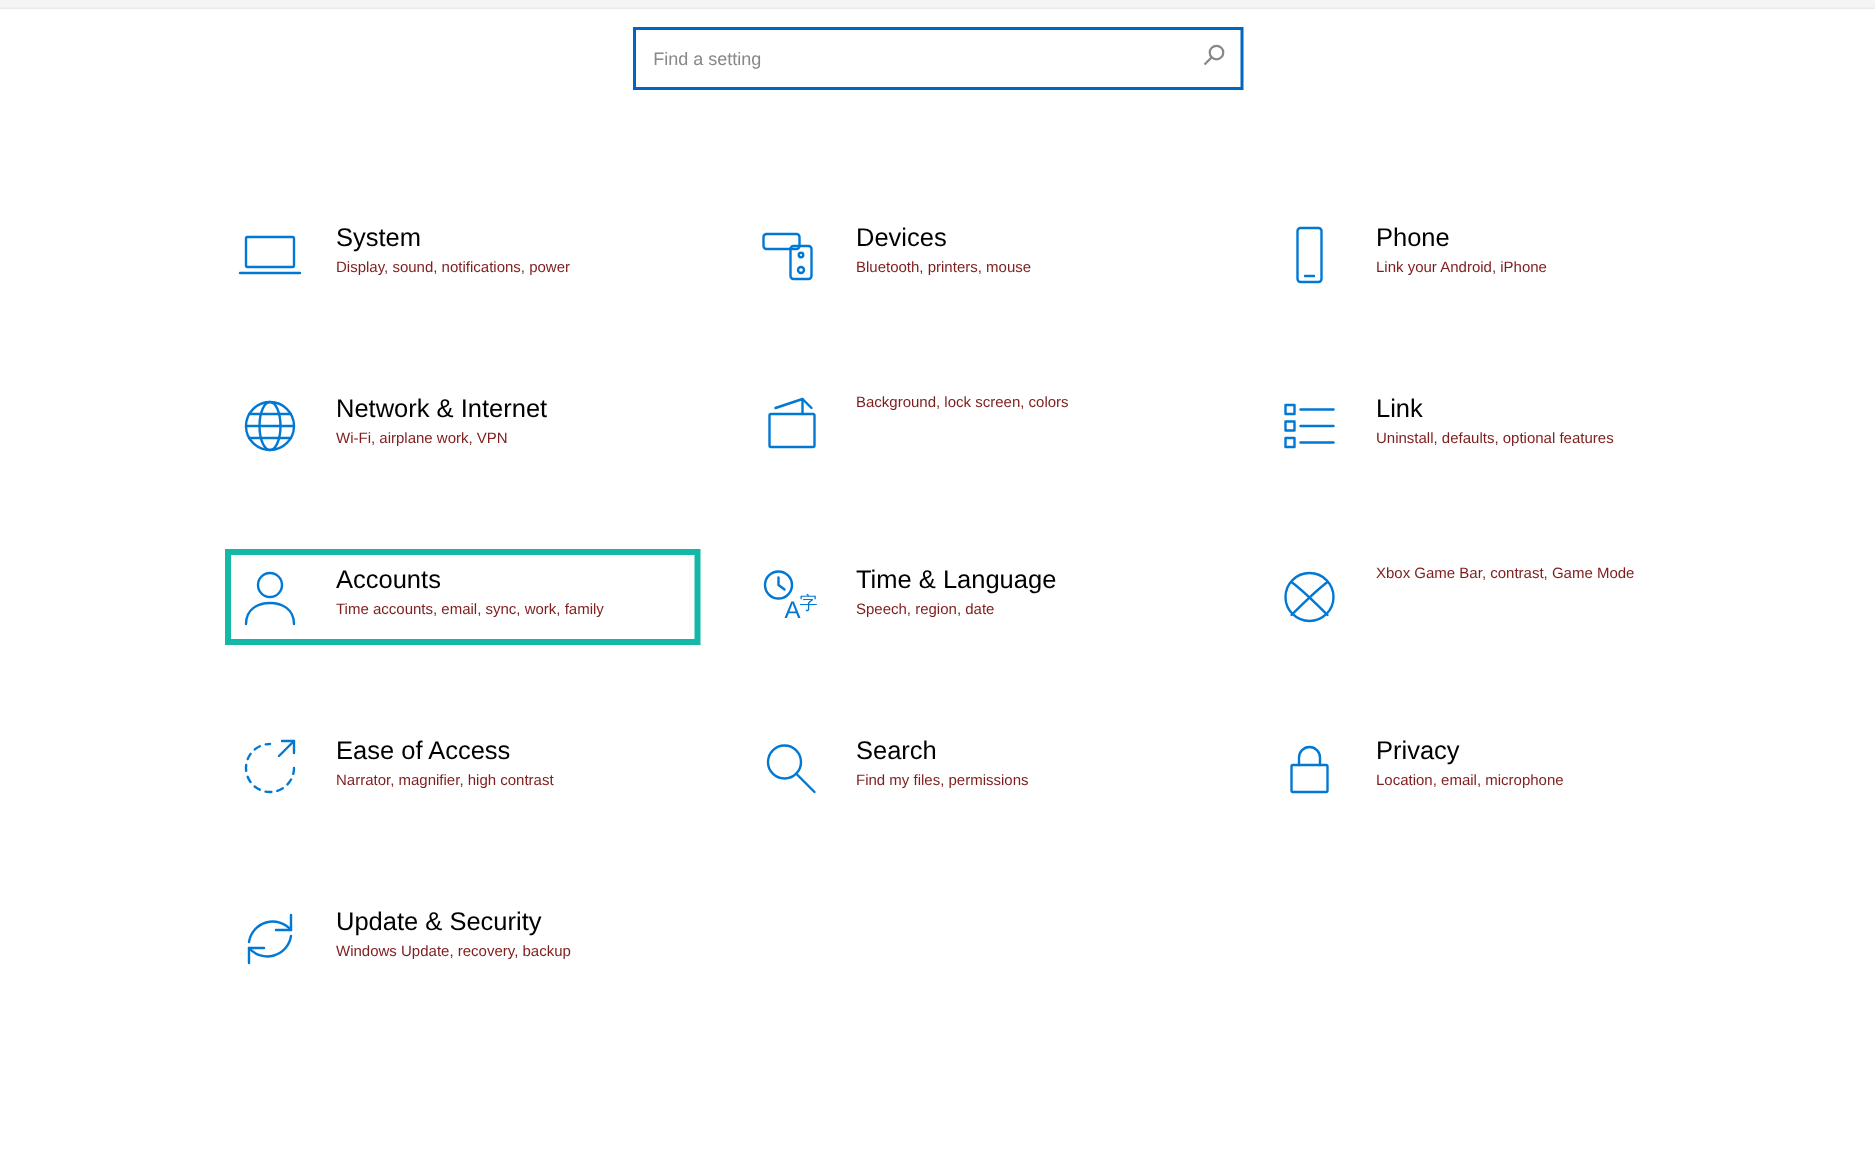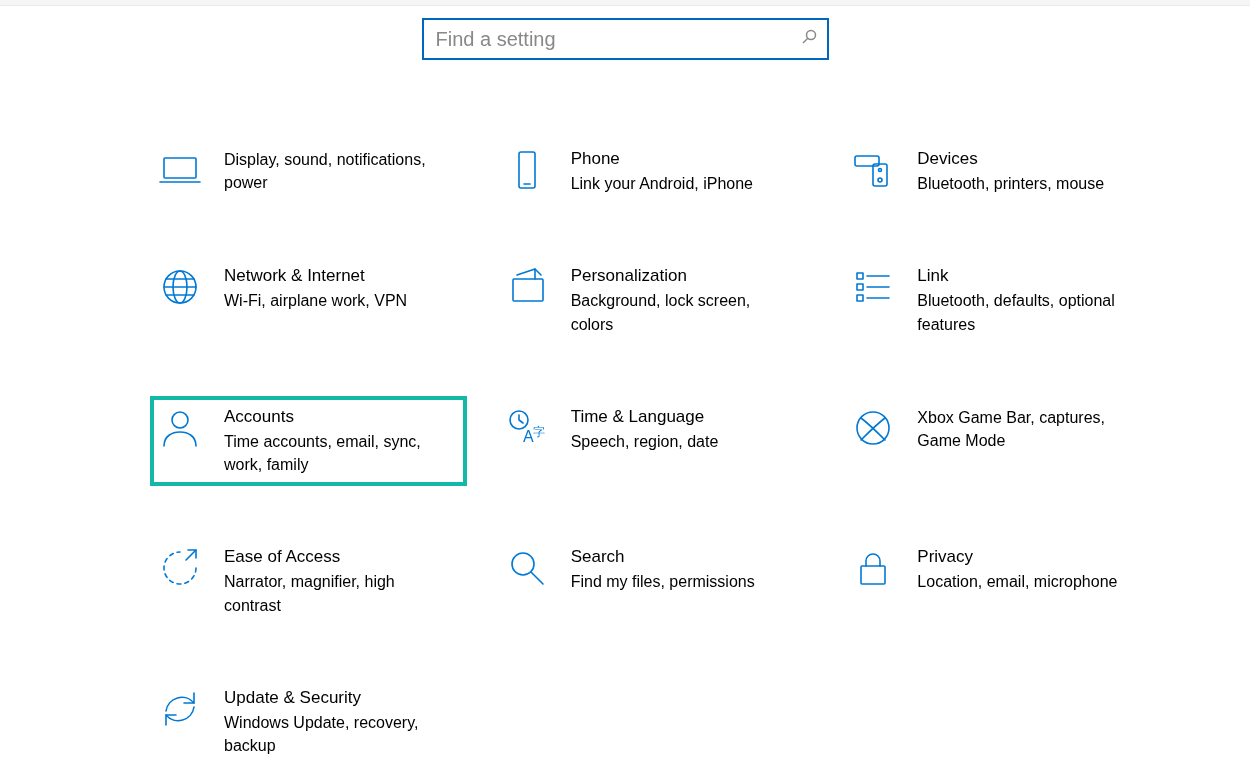--- a/index.html
+++ b/index.html
@@ -33,21 +33,21 @@
       border: 2px solid #0067c0;
       display: flex;
       align-items: center;
       padding: 0 10px 0 12px;
       background: #ffffff;
     }
     .search-input {
       flex: 1;
       border: none;
       outline: none;
-      font-size: 20px;
+      font-size: 12px;
       color: #7f1d1d;
       background: transparent;
     }
     .search-input::placeholder {
       color: #888888;
     }
     .search-icon-svg {
       width: 16px;
       height: 16px;
       stroke: #888;
@@ -95,22 +95,22 @@
       max-width: 210px;
     }
     .tile-title {
       font-size: 17px;
       color: #000000;
       font-weight: 400;
       line-height: 1.3;
       margin-bottom: 2px;
     }
     .tile-desc {
-      font-size: 16px;
-      color: #000000;
+      font-size: 10px;
+      color: #7f1d1d;
       line-height: 1.45;
     }
   </style>
 </head>
 <body>
 
 <div class="top-bar"></div>
 
 <div class="content">
 
@@ -129,34 +129,22 @@
   <div class="grid">
 
     <div class="tile">
       <div class="tile-icon">
         <svg viewBox="0 0 44 44">
             <rect x="6" y="10" width="32" height="20" rx="1"></rect>
             <line x1="2" y1="34" x2="42" y2="34"></line>
           </svg>
       </div>
       <div class="tile-text">
+        <div class="tile-title">System</div>
         <div class="tile-desc">Display, sound, notifications, power</div>
-      </div>
-    </div>
-
-    <div class="tile">
-      <div class="tile-icon">
-        <svg viewBox="0 0 44 44">
-            <rect x="14" y="4" width="16" height="36" rx="2"></rect>
-            <line x1="19" y1="36" x2="25" y2="36"></line>
-          </svg>
-      </div>
-      <div class="tile-text">
-        <div class="tile-title">Phone</div>
-        <div class="tile-desc">Link your Android, iPhone</div>
       </div>
     </div>
 
     <div class="tile">
       <div class="tile-icon">
         <svg viewBox="0 0 44 44">
           <rect x="4" y="8" width="24" height="10" rx="2"></rect>
           <rect x="22" y="16" width="14" height="22" rx="2"></rect>
           <circle cx="29" cy="22" r="1.5"></circle>
             <circle cx="29" cy="32" r="2"></circle>
@@ -164,20 +152,33 @@
       </div>
       <div class="tile-text">
         <div class="tile-title">Devices</div>
         <div class="tile-desc">Bluetooth, printers, mouse</div>
       </div>
     </div>
 
     <div class="tile">
       <div class="tile-icon">
         <svg viewBox="0 0 44 44">
+            <rect x="14" y="4" width="16" height="36" rx="2"></rect>
+            <line x1="19" y1="36" x2="25" y2="36"></line>
+          </svg>
+      </div>
+      <div class="tile-text">
+        <div class="tile-title">Phone</div>
+        <div class="tile-desc">Link your Android, iPhone</div>
+      </div>
+    </div>
+
+    <div class="tile">
+      <div class="tile-icon">
+        <svg viewBox="0 0 44 44">
           <circle cx="22" cy="22" r="16"></circle>
           <ellipse cx="22" cy="22" rx="7" ry="16"></ellipse>
           <line x1="6" y1="22" x2="38" y2="22"></line>
           <path d="M8 14 h28 M8 30 h28"></path>
         </svg>
       </div>
       <div class="tile-text">
         <div class="tile-title">Network &amp; Internet</div>
         <div class="tile-desc">Wi-Fi, airplane work, VPN</div>
       </div>
@@ -185,39 +186,38 @@
 
     <div class="tile">
       <div class="tile-icon">
         <svg viewBox="0 0 44 44">
           <rect x="8" y="14" width="30" height="22" rx="1"></rect>
           <path d="M12 10 L30 4 L30 14"></path>
           <line x1="30" y1="4" x2="36" y2="10"></line>
         </svg>
       </div>
       <div class="tile-text">
-        <div class="tile-title">Personalization</div>
         <div class="tile-desc">Background, lock screen, colors</div>
       </div>
     </div>
 
     <div class="tile">
       <div class="tile-icon">
         <svg viewBox="0 0 44 44">
           <rect x="6" y="8" width="6" height="6"></rect>
             <line x1="16" y1="11" x2="38" y2="11"></line>
           <rect x="6" y="19" width="6" height="6"></rect>
             <line x1="16" y1="22" x2="38" y2="22"></line>
           <rect x="6" y="30" width="6" height="6"></rect>
             <line x1="16" y1="33" x2="38" y2="33"></line>
         </svg>
       </div>
       <div class="tile-text">
         <div class="tile-title">Link</div>
-        <div class="tile-desc">Bluetooth, defaults, optional features</div>
+        <div class="tile-desc">Uninstall, defaults, optional features</div>
       </div>
     </div>
 
     <div class="tile highlighted">
       <div class="tile-icon">
         <svg viewBox="0 0 44 44">
           <circle cx="22" cy="14" r="8"></circle>
           <path d="M6 40 c0-10 8-14 16-14 s16 4 16 14"></path>
         </svg>
       </div>
@@ -244,21 +244,21 @@
 
     <div class="tile">
       <div class="tile-icon">
         <svg viewBox="0 0 44 44">
           <circle cx="22" cy="22" r="16"></circle>
           <path d="M10 12 C18 18 26 26 34 34"></path>
           <path d="M34 12 C26 18 18 26 10 34"></path>
         </svg>
       </div>
       <div class="tile-text">
-        <div class="tile-desc">Xbox Game Bar, captures, Game Mode</div>
+        <div class="tile-desc">Xbox Game Bar, contrast, Game Mode</div>
       </div>
     </div>
 
     <div class="tile">
       <div class="tile-icon">
         <svg viewBox="0 0 44 44">
           <path d="M38 22 A16 16 0 1 1 22 6" stroke-dasharray="4 4"></path>
           <polyline points="30,4 38,4 38,12"></polyline>
           <line x1="38" y1="4" x2="28" y2="14"></line>
         </svg>

